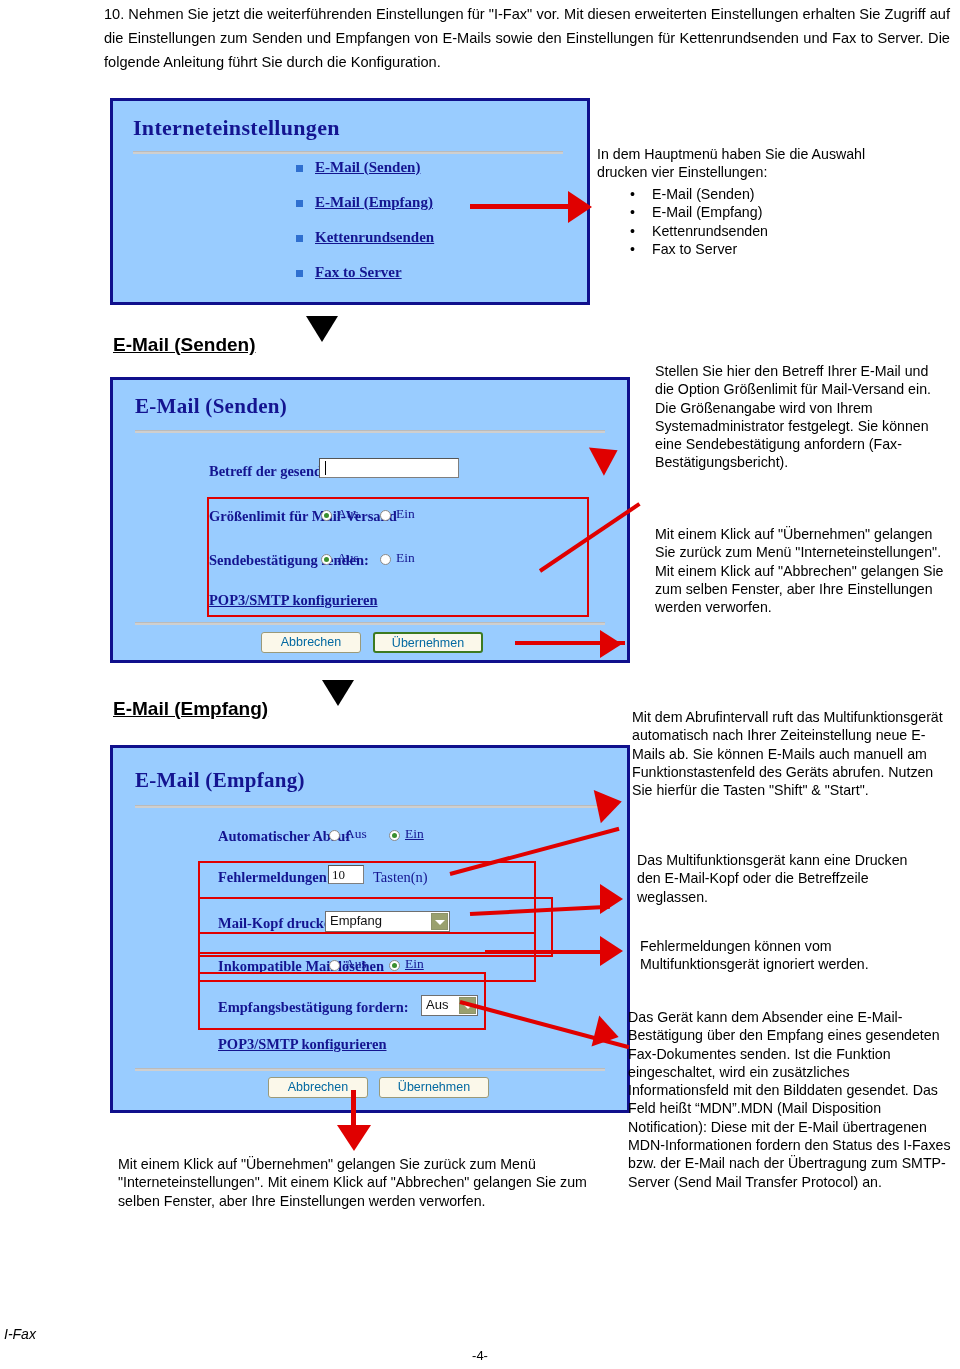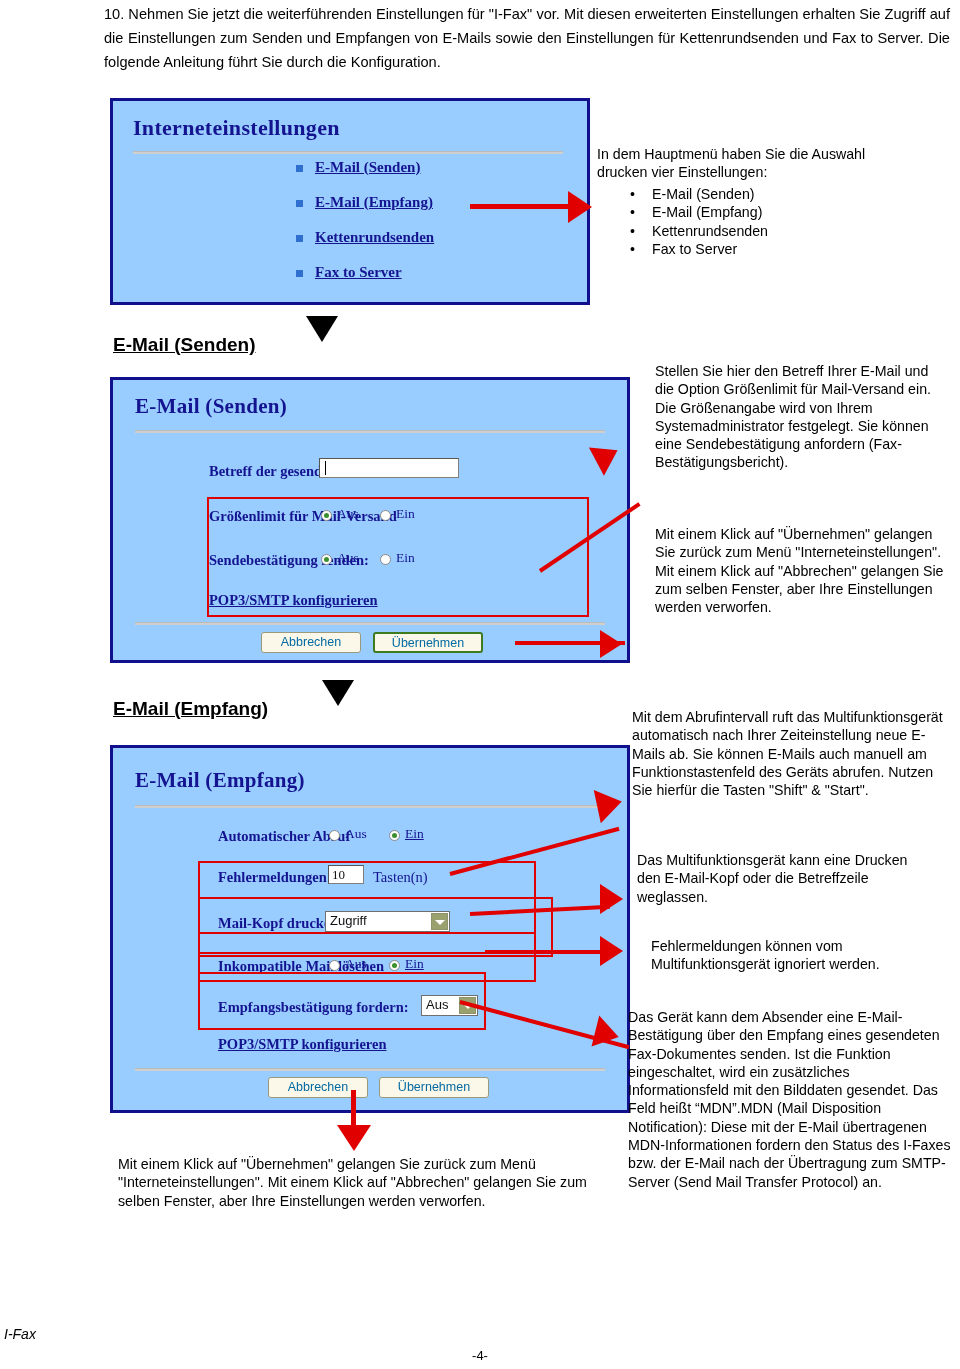--- a/index.html
+++ b/index.html
@@ -313,21 +313,21 @@
     <div class="radiolabel" style="left:232px; top:78px;">Aus</div>
     <div class="radio on" style="left:276px; top:82px;"></div>
     <div class="radiolabel" style="left:292px; top:78px; text-decoration:underline;">Ein</div>
 
     <div class="fieldlabel" style="left:105px; top:121px;">Fehlermeldungen</div>
     <div class="textbox" style="left:215px; top:117px; width:36px; height:19px;">10</div>
     <div class="fieldlabel" style="left:260px; top:121px; font-weight:normal;">Tasten(n)</div>
 
     <div class="fieldlabel" style="left:105px; top:167px;">Mail-Kopf drucken</div>
     <div class="select" style="left:212px; top:163px; width:125px; height:21px;">
-      <span>Zugriff</span>
+      <span>Empfang</span>
       <span class="arrowbox"></span>
     </div>
 
     <div class="fieldlabel" style="left:105px; top:210px;">Inkompatible Mail löschen</div>
     <div class="radio" style="left:216px; top:212px;"></div>
     <div class="radiolabel" style="left:232px; top:208px;">Aus</div>
     <div class="radio on" style="left:276px; top:212px;"></div>
     <div class="radiolabel" style="left:292px; top:208px; text-decoration:underline;">Ein</div>
 
     <div class="fieldlabel" style="left:105px; top:251px;">Empfangsbestätigung fordern:</div>
@@ -360,19 +360,19 @@
 <div class="redtri" style="left:600px; top:936px; border-top:15px solid transparent; border-bottom:15px solid transparent; border-left:23px solid #e00000;"></div>
 
 <div class="redline" style="left:460px; top:1000px; width:175px; height:4px; transform:rotate(15deg);"></div>
 <div class="redtri" style="left:595px; top:1018px; border-top:16px solid transparent; border-bottom:16px solid transparent; border-left:24px solid #e00000; transform:rotate(14deg);"></div>
 
 <div class="redline" style="left:351px; top:1090px; width:5px; height:48px;"></div>
 <div class="redtri" style="left:337px; top:1125px; border-left:17px solid transparent; border-right:17px solid transparent; border-top:26px solid #e00000;"></div>
 
 <div class="note" style="left:632px; top:708px; width:318px;">Mit dem Abrufintervall ruft das Multifunktionsgerät automatisch nach Ihrer Zeiteinstellung neue E-Mails ab. Sie können E-Mails auch manuell am Funktionstastenfeld des Geräts abrufen. Nutzen Sie hierfür die Tasten "Shift" &amp; "Start".</div>
 <div class="note" style="left:637px; top:851px; width:280px;">Das Multifunktionsgerät kann eine Drucken den E-Mail-Kopf oder die Betreffzeile weglassen.</div>
-<div class="note" style="left:640px; top:937px; width:280px;margin-left:11px;">Fehlermeldungen können vom Multifunktionsgerät ignoriert werden.</div>
+<div class="note" style="left:640px; top:937px; width:280px;">Fehlermeldungen können vom Multifunktionsgerät ignoriert werden.</div>
 <div class="note" style="left:628px; top:1008px; width:325px;">Das Gerät kann dem Absender eine E-Mail-Bestätigung über den Empfang eines gesendeten Fax-Dokumentes senden. Ist die Funktion eingeschaltet, wird ein zusätzliches Informationsfeld mit den Bilddaten gesendet. Das Feld heißt “MDN”.MDN (Mail Disposition Notification): Diese mit der E-Mail übertragenen MDN-Informationen fordern den Status des I-Faxes bzw. der E-Mail nach der Übertragung zum SMTP-Server (Send Mail Transfer Protocol) an.</div>
 
 <div class="note" style="left:118px; top:1155px; width:490px;">Mit einem Klick auf "Übernehmen" gelangen Sie zurück zum Menü "Interneteinstellungen". Mit einem Klick auf "Abbrechen" gelangen Sie zum selben Fenster, aber Ihre Einstellungen werden verworfen.</div>
 
 <div class="footer-left">I-Fax</div>
 <div class="footer-page">-4-</div>
 
 </body></html>

